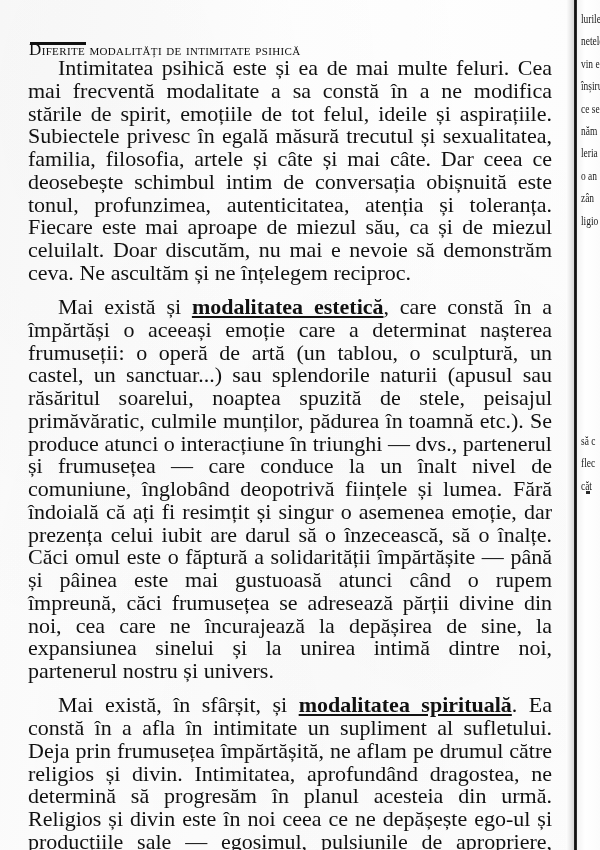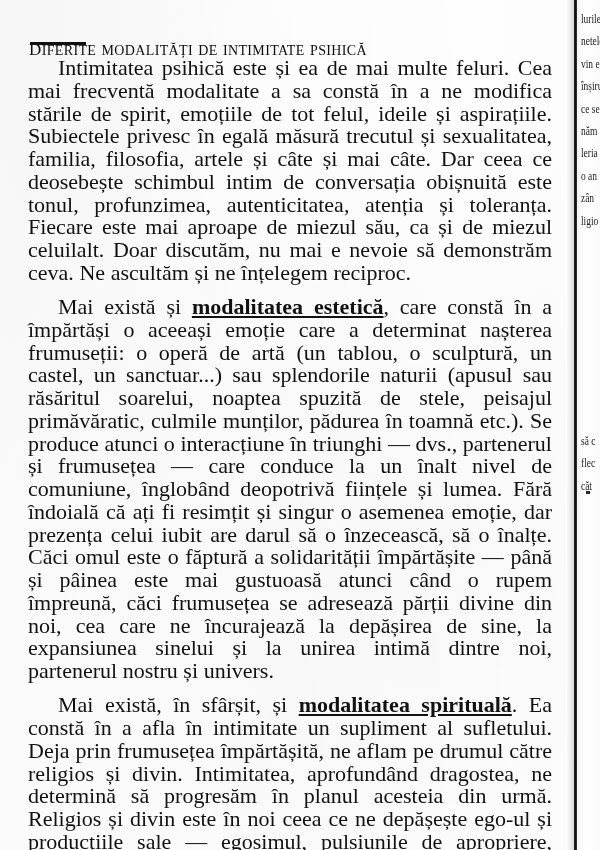--- a/index.html
+++ b/index.html
@@ -44,21 +44,21 @@
     width: 566px;
     height: 850px;
     z-index: 2;
   }
 
   .chapter-title {
     position: absolute;
     left: 29px;
     top: 9px;
     width: 520px;
-    font-size: 20px;
+    font-size: 16px;
     line-height: 26px;
     letter-spacing: 0.35px;
     color: #0d0d0d;
     font-variant: small-caps;
     text-transform: lowercase;
     white-space: nowrap;
     font-weight: 400;
     margin-top: 25px;
   }
   

